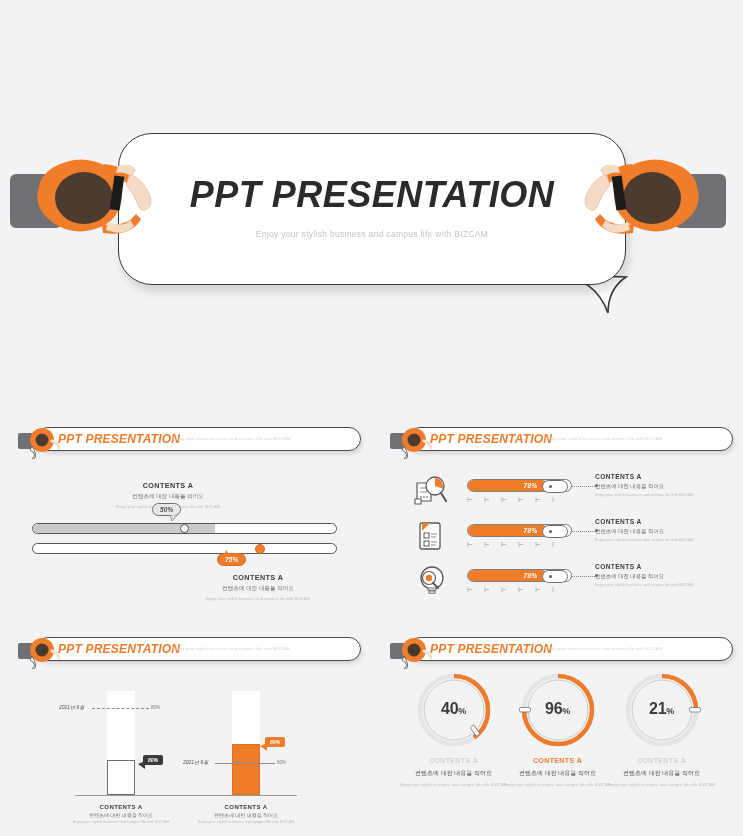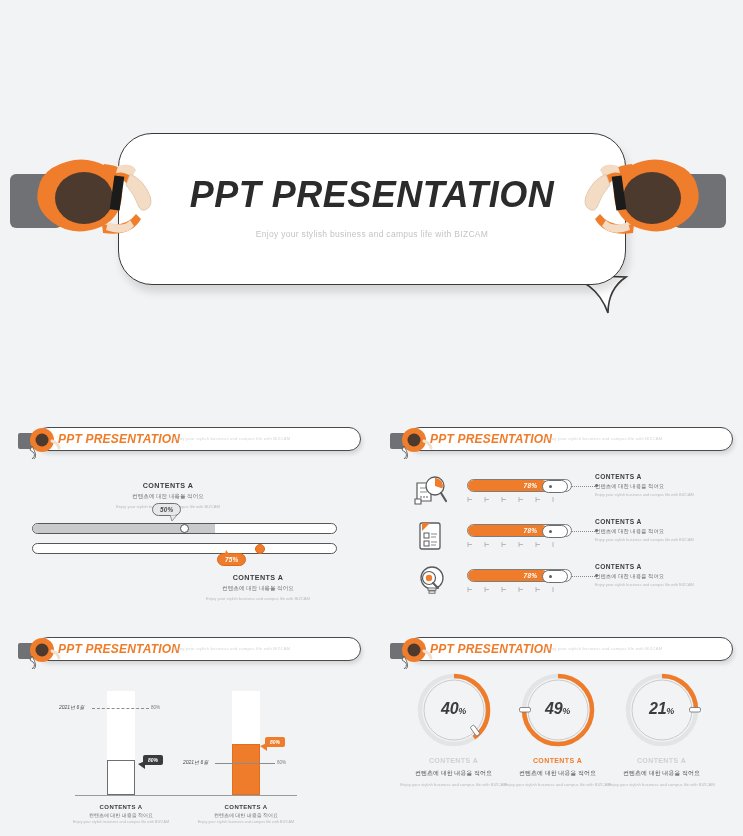--- a/index.html
+++ b/index.html
@@ -234,21 +234,21 @@
   }
   .tag3.dark   { background: #3a3b3d; color: #ffffff; }
   .tag3.orange { background: #ef7c2a; color: #ffffff; }
   .cap3 { position: absolute; width: 150px; text-align: center; }
   .cap3 .ct-a  { font-size: 6px; }
   .cap3 .ct-kr { font-size: 5px; margin-top: 2px; }
   .cap3 .ct-en { font-size: 3.8px; margin-top: 2px; }
 
   
   .donut-col { position: absolute; top: 0; width: 123px; text-align: center; }
-  .donut-wrap { position: relative; width: 78px; height: 78px; margin: 0 auto; font-style: italic; }
+  .donut-wrap { position: relative; width: 78px; height: 78px; margin: 0 auto; }
   .donut-val {
     position: absolute; left: 0; right: 0; top: 29px;
     font-size: 16px; font-weight: bold; color: #3c3c3c;
     letter-spacing: -0.3px;
   }
   .donut-val .pct { font-size: 9px; font-weight: bold; }
   .donut-cap { margin-top: 8px; }
   .donut-cap .ct-a  { font-size: 7px; }
   .donut-cap .ct-kr { font-size: 6px; margin-top: 5px; color: #4e4f51; }
   .donut-cap .ct-en { font-size: 4.2px; margin-top: 4px; }
@@ -582,21 +582,21 @@
 
     <div class="donut-col" style="left:124px;">
       <div class="donut-wrap">
         <svg width="78" height="78" viewBox="0 0 78 78">
           <circle cx="39" cy="39" r="30" fill="none" stroke="#c9cacc" stroke-width="1"></circle>
           <circle cx="39" cy="39" r="34" fill="none" stroke="#e3e4e6" stroke-width="4.5"></circle>
           <circle cx="39" cy="39" r="34" fill="none" stroke="#ef7c2a" stroke-width="4.5" stroke-dasharray="160.2 213.6" stroke-dashoffset="0" transform="rotate(-90 39 39)"></circle>
           <rect x="0.5" y="36.5" width="11" height="4.5" rx="1.5" fill="#ffffff" stroke="#6d6e70" stroke-width="0.8"></rect>
         </svg>
         <div class="donut-val">
-          <span>49</span><span class="pct">%</span>
+          <span>96</span><span class="pct">%</span>
         </div>
       </div>
       <div class="donut-cap">
         <div class="ct-a orange">CONTENTS A</div>
         <div class="ct-kr">컨텐츠에 대한 내용을 적어요</div>
         <div class="ct-en">Enjoy your stylish business and campus life with BIZCAM</div>
       </div>
     </div>
 
     <div class="donut-col" style="left:228px;">

